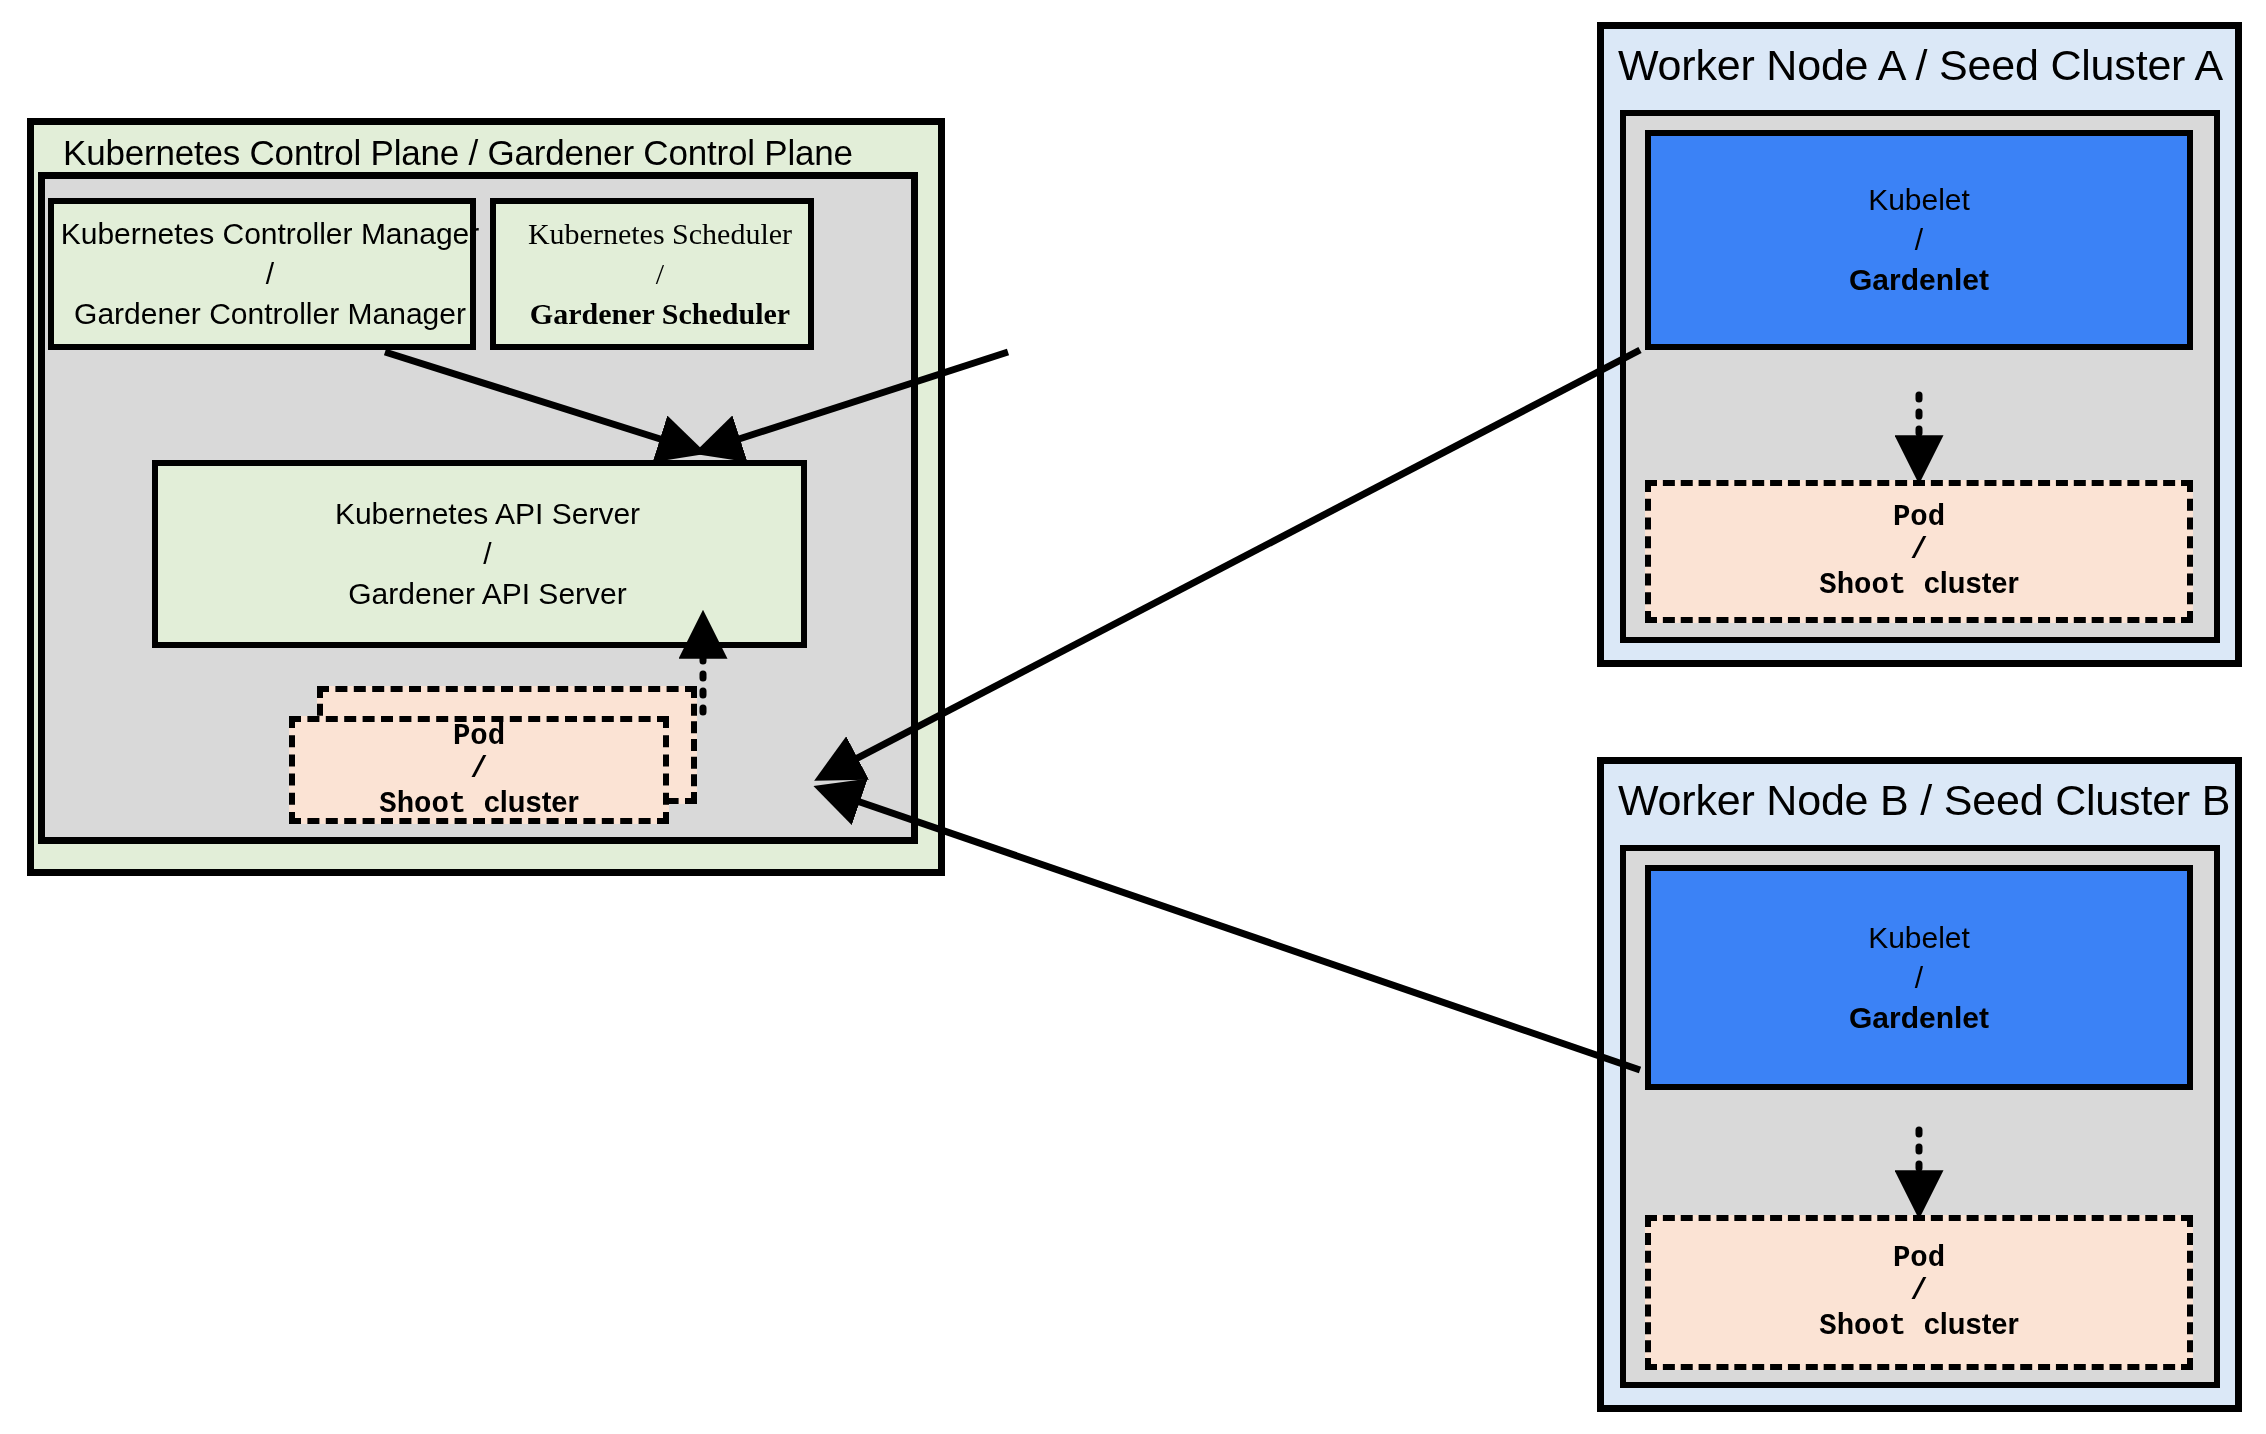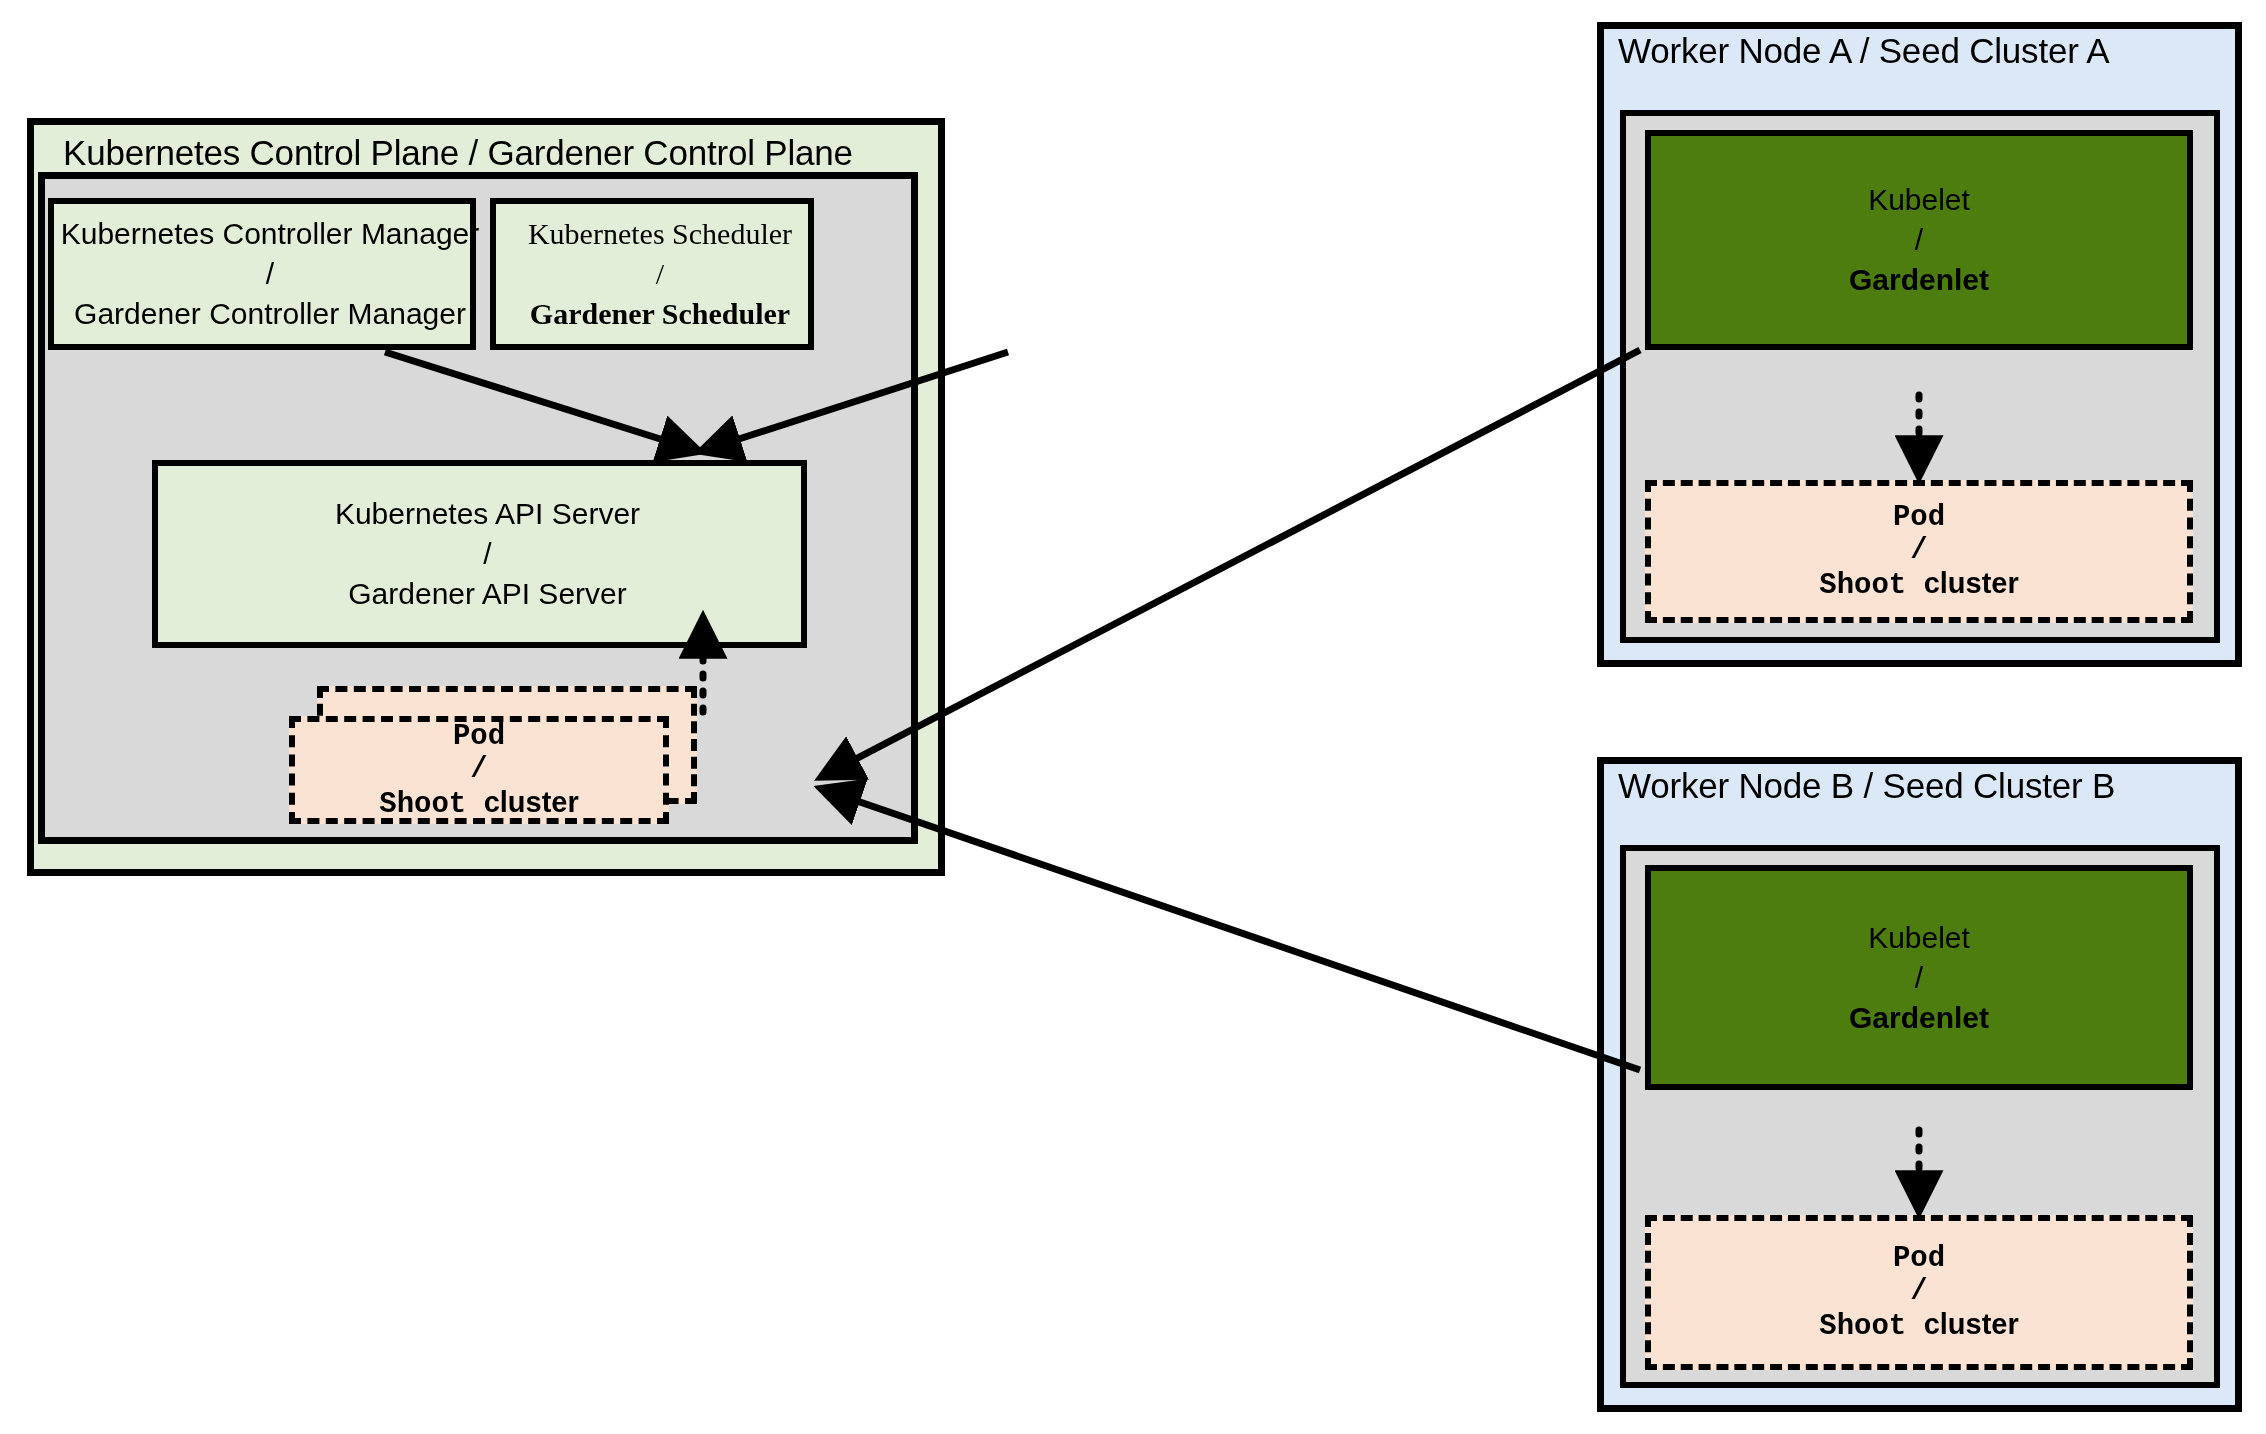--- a/index.html
+++ b/index.html
@@ -70,31 +70,31 @@
   .mono { font-family: "Liberation Mono", "DejaVu Sans Mono", monospace; font-weight: bold; }
   .pod-front-cp .ln { font-size: 29px; line-height: 33px; white-space: nowrap; }
 
   
   .wn-outer {
     background: #dbe8f7;
     border: 7px solid #000;
   }
   .wn-title {
     position: absolute;
-    left: 14px; top: 0;
-    font-size: 35px; line-height: 44px;
+    left: 14px; top: 14px;
+    font-size: 43px; line-height: 44px;
     white-space: nowrap;
     letter-spacing: -0.2px;
   }
   .wn-inner {
     background: #d9d9d9;
     border: 6px solid #000;
   }
   .kubelet {
-    background: #4d7c0f;
+    background: #3b82f6;
     border: 6px solid #000;
     display: flex; flex-direction: column;
     align-items: center; justify-content: center;
   }
   .kubelet .ln { font-size: 30px; line-height: 40px; white-space: nowrap; }
   .kubelet .ln.b { font-weight: bold; text-align: right; }
   .pod-wn {
     background: #fbe3d4;
     border: 6px dashed #000;
     display: flex; flex-direction: column;

